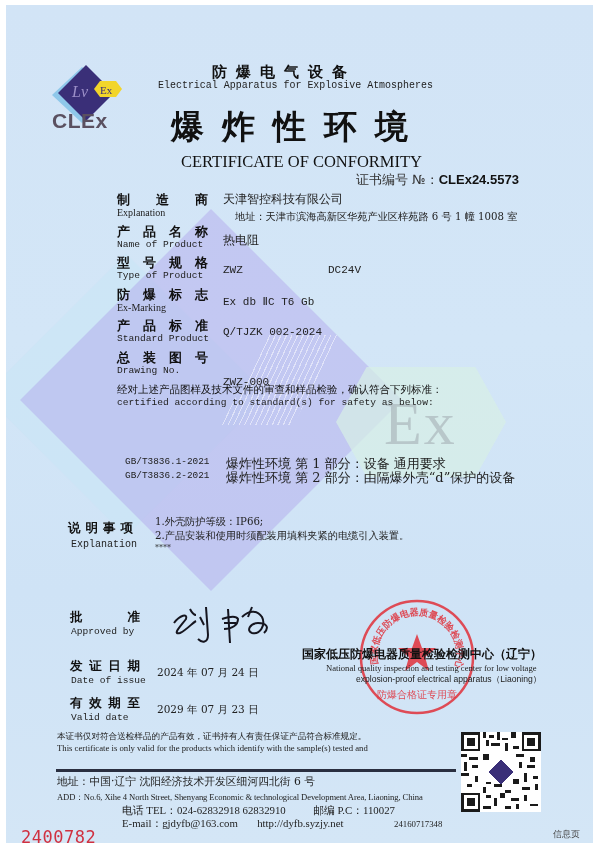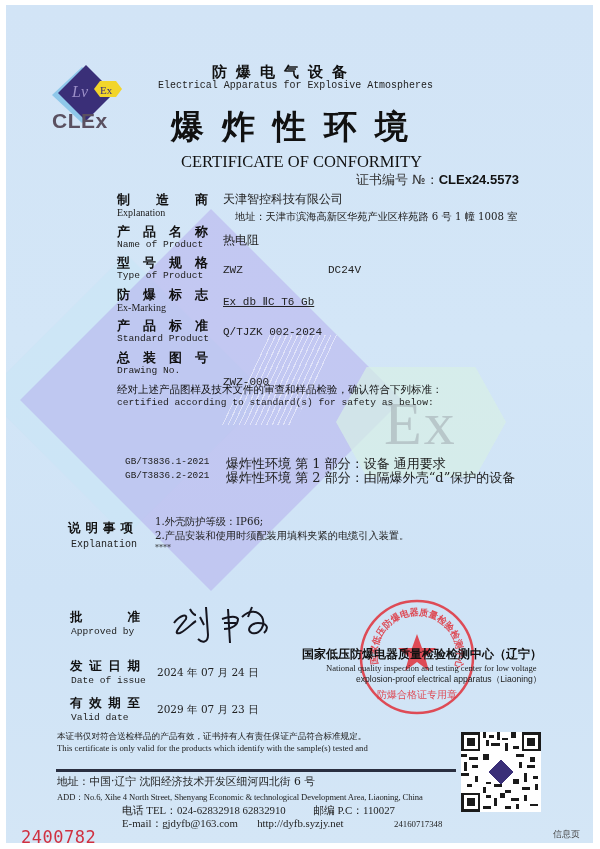--- a/index.html
+++ b/index.html
@@ -138,21 +138,21 @@
   <div class="val mono" style="top:259px;">ZWZ</div>
   <div class="val mono" style="top:259px; left:322px;">DC24V</div>
 
   <div class="field-cn" style="top:281px;">
     <span>防</span>
     <span>爆</span>
     <span>标</span>
     <span>志</span>
   </div>
   <div class="field-en" style="top:297px;">Ex-Marking</div>
-  <div class="val mono" style="top:290px;text-decoration:underline;">Ex db ⅡC T6 Gb</div>
+  <div class="val mono" style="top:290px;">Ex db ⅡC T6 Gb</div>
 
   <div class="field-cn" style="top:312px;">
     <span>产</span>
     <span>品</span>
     <span>标</span>
     <span>准</span>
   </div>
   <div class="field-en mono" style="top:328px;">Standard Product</div>
   <div class="val mono" style="top:321px;">Q/TJZK 002-2024</div>
 

